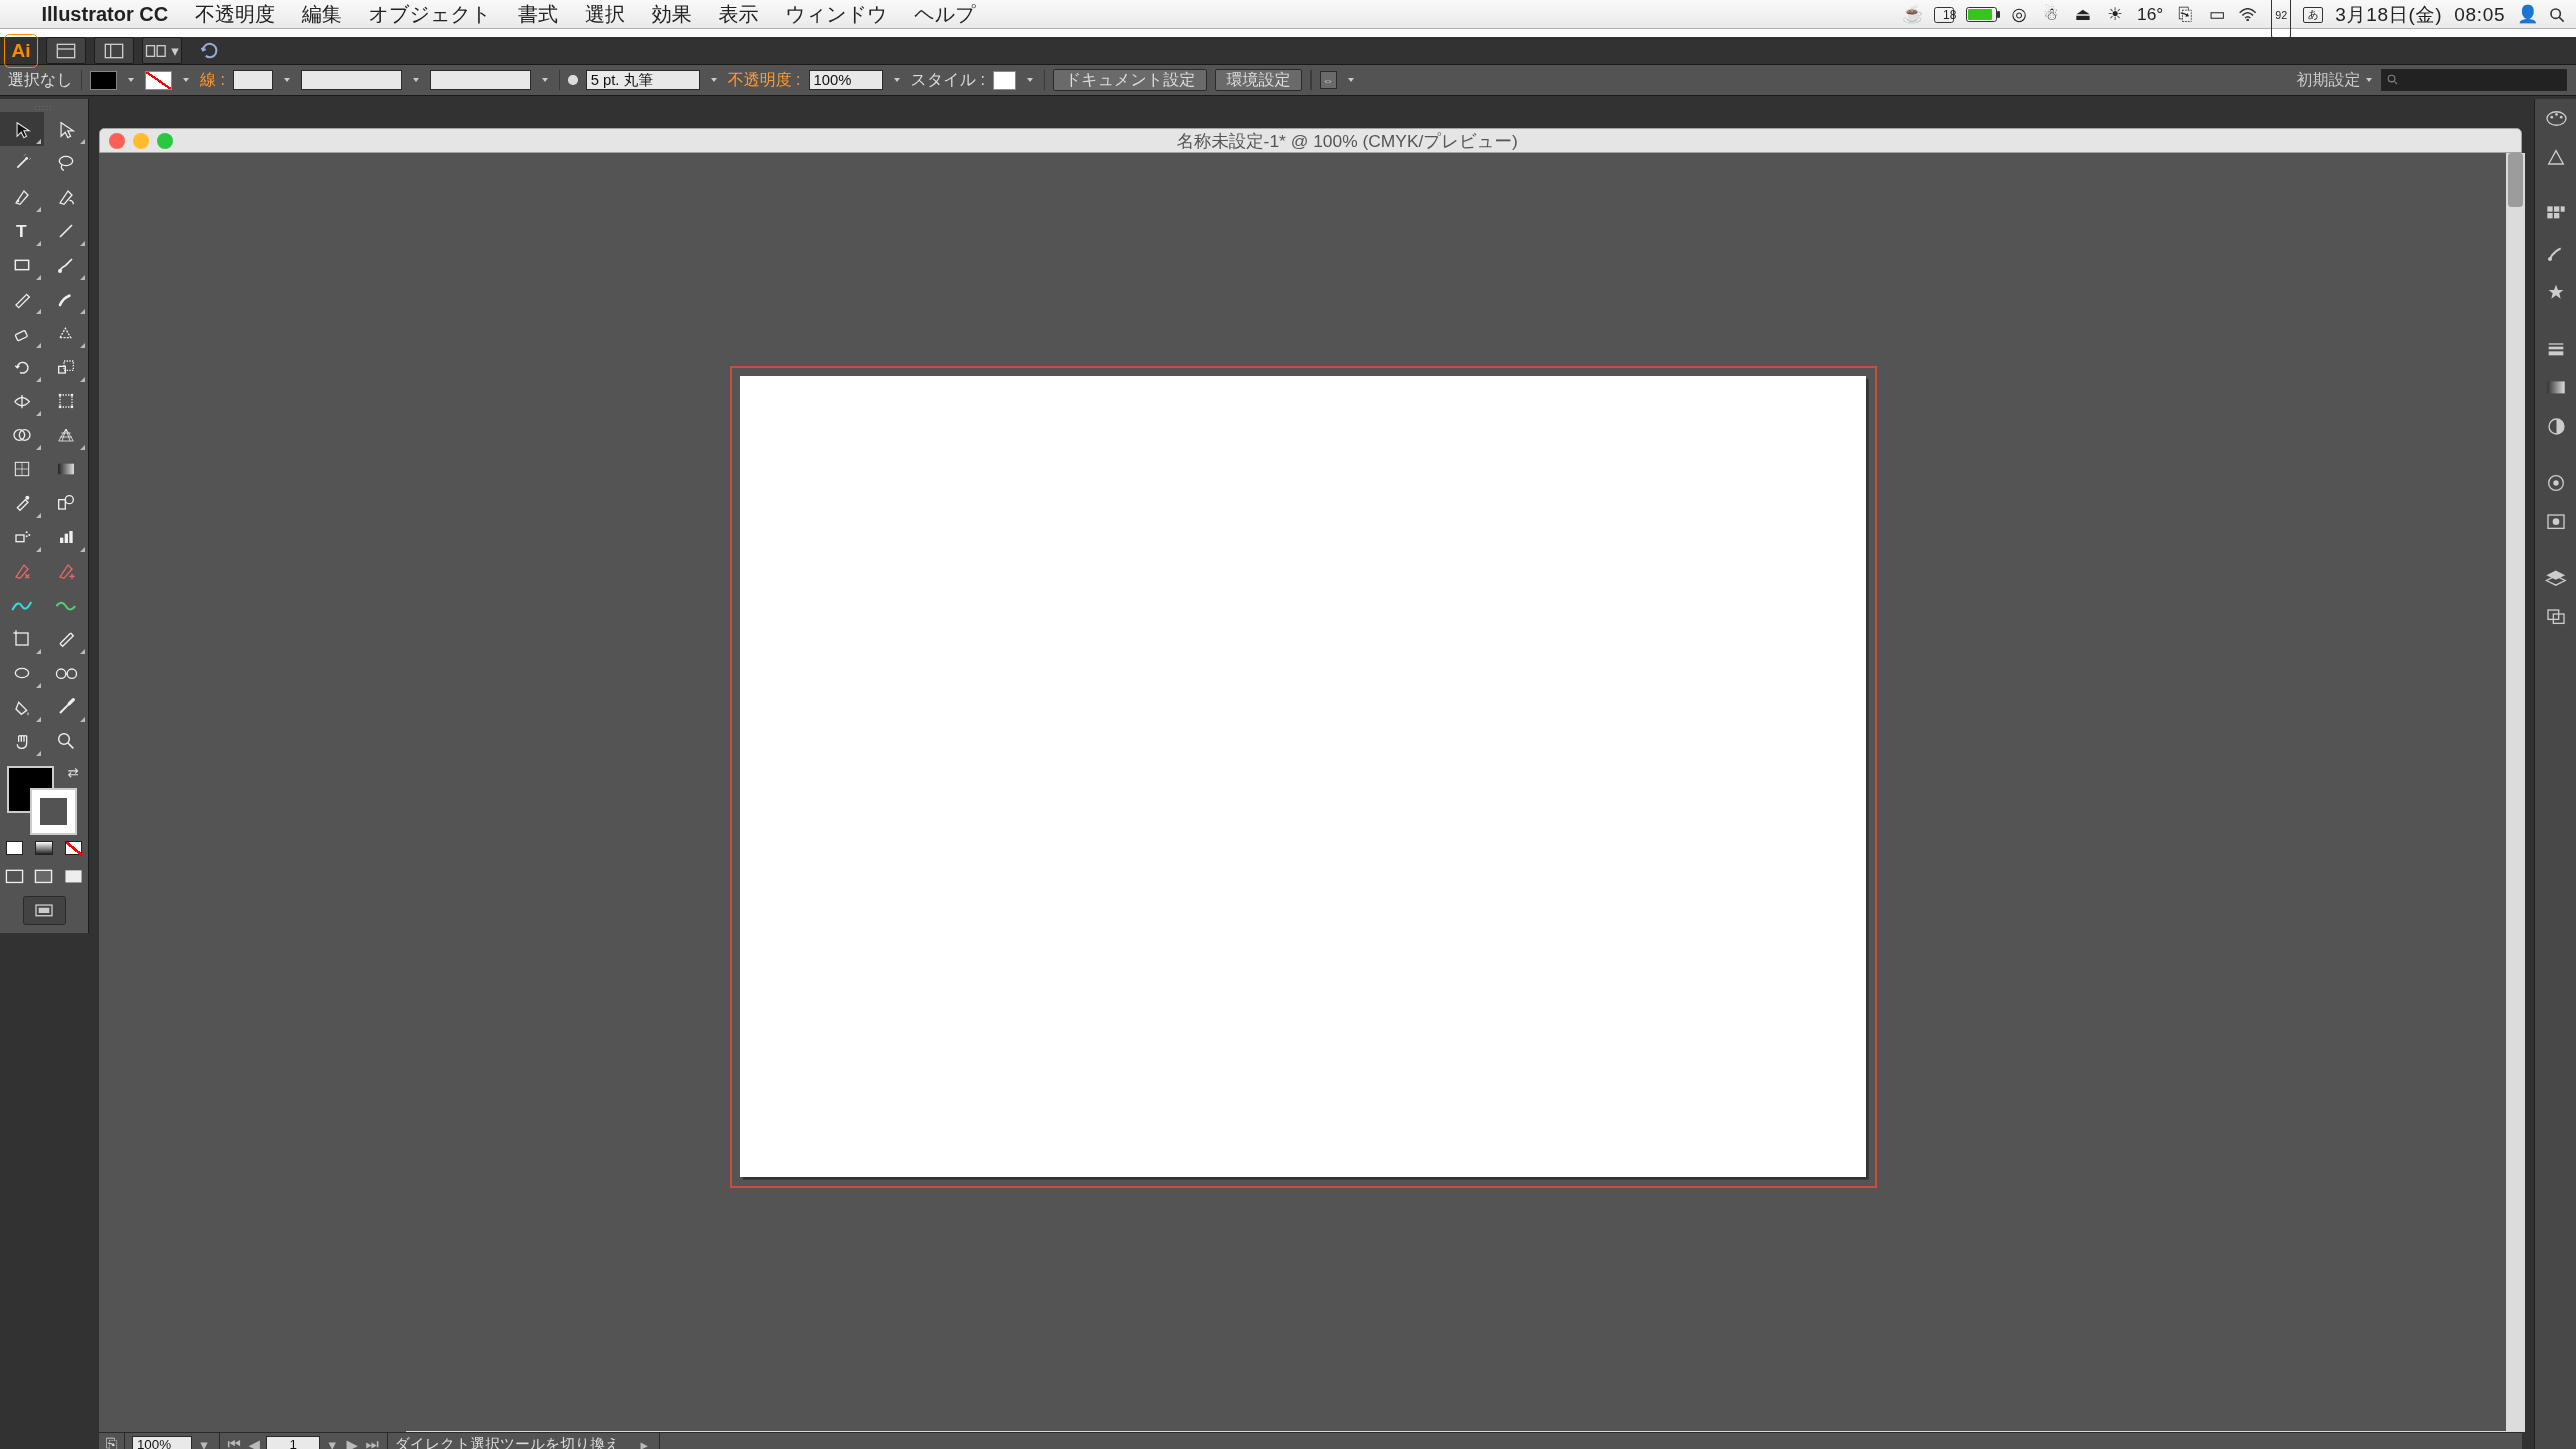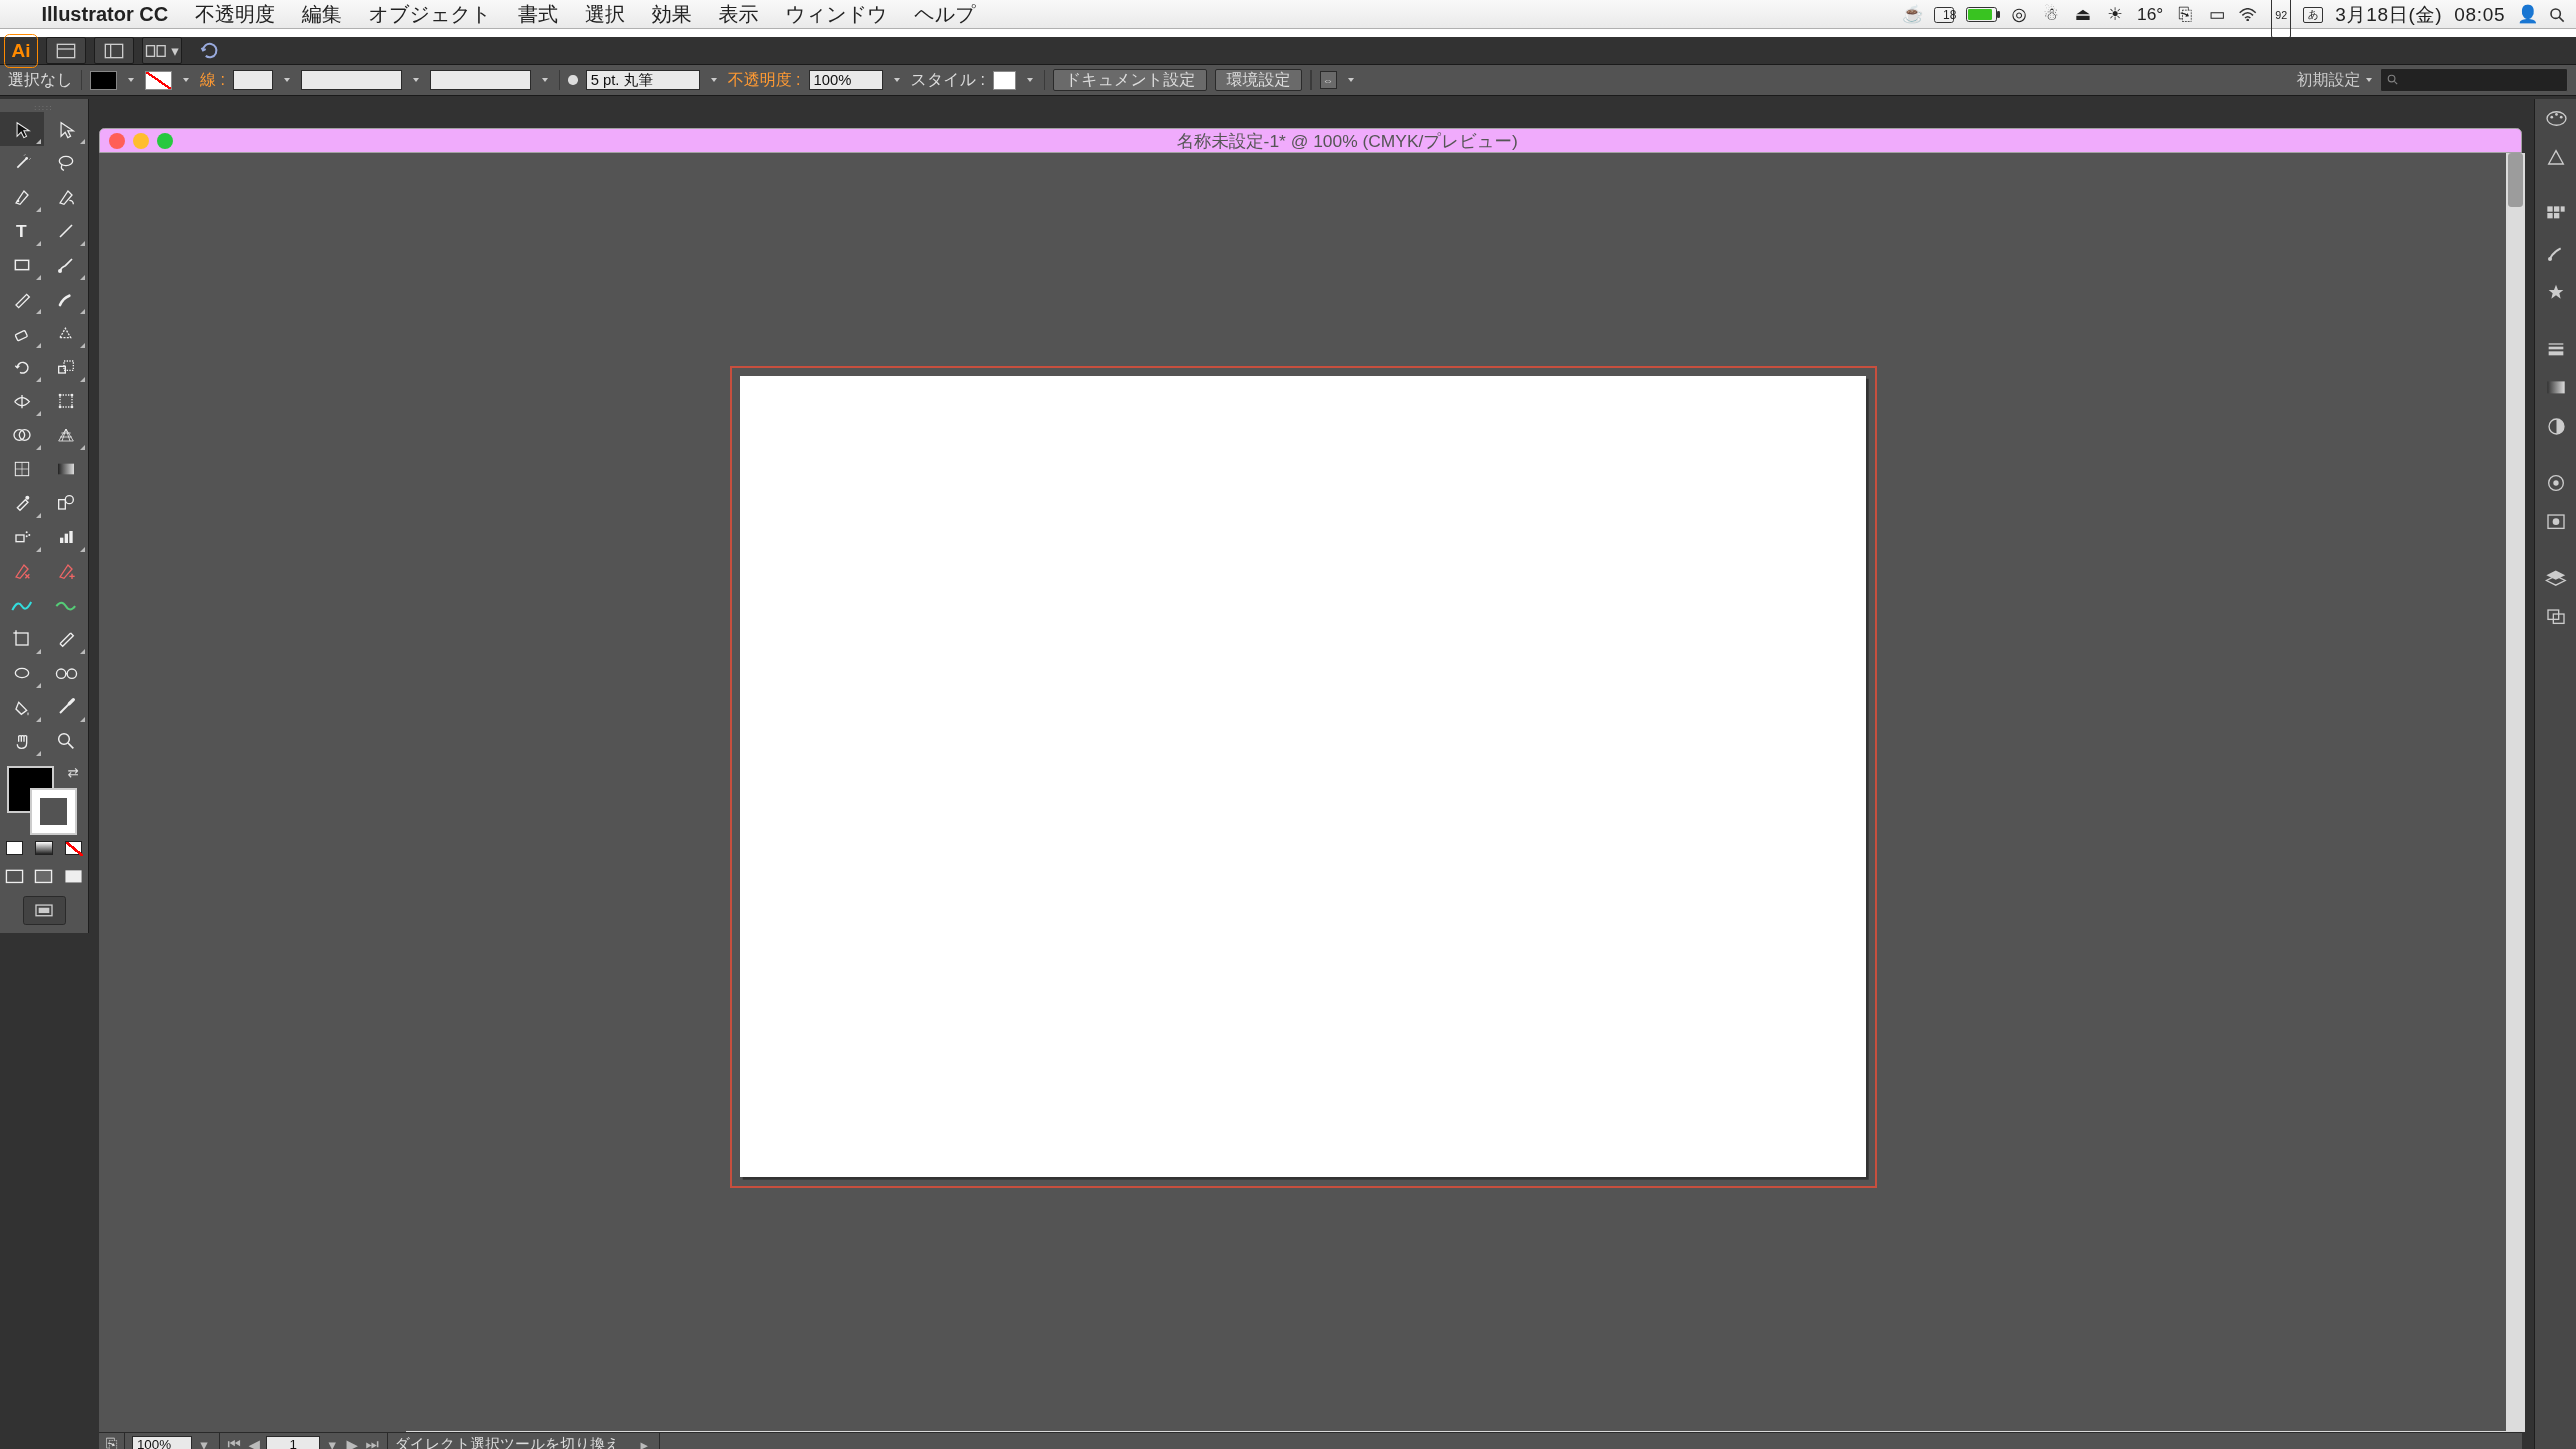--- a/index.html
+++ b/index.html
@@ -38,21 +38,21 @@
 .controlbar .dd { width:12px; height:19px; display:flex; align-items:center; justify-content:center;}
 .controlbar .dd::after { content:''; border-top:4px solid #ccc; border-left:3.4px solid transparent; border-right:3.4px solid transparent;}
 .controlbar input[type=text]{ background:#e9e9e9; color:#111; border:0.7px solid #2a2a2a; height:20px; padding:0 4px; font-size:14.8px; }
 .controlbar .lbl { white-space:nowrap; }
 .controlbar .orange { color:#ff9a33; }
 .controlbar .btn { background:#6a6a6a; border:0.7px solid #2a2a2a; height:21.5px; padding:0 10.7px; display:flex; align-items:center; border-radius:2px;text-align:right; }
 .controlbar .sep { width:1.3px; height:20px; background:#3a3a3a; }
 .controlbar .tiny { width:17.4px; height:17.4px; border:0.7px solid #2a2a2a; background:#6a6a6a; display:flex; align-items:center; justify-content:center; font-size:10.7px; }
 
 
-.docbar { position:absolute; left:99px; top:91px; right:54px; height:25px; background:#f0abfc; border:0.7px solid #a2a2a2; border-radius:5.4px 5.4px 0 0; display:flex; align-items:center; }
+.docbar { position:absolute; left:99px; top:91px; right:54px; height:25px; background:#e5e5e5; border:0.7px solid #a2a2a2; border-radius:5.4px 5.4px 0 0; display:flex; align-items:center; }
 .docbar .dots { display:flex; gap:8px; padding-left:9.4px; }
 .docbar .dot { width:16px; height:16px; border-radius:50%; }
 .docbar .dot.r{ background:#ff5f57;} .docbar .dot.y{ background:#ffbd2e;} .docbar .dot.g{ background:#28c840;}
 .docbar .title { flex:1; text-align:center; color:#555; font-size:17.4px; }
 
 
 .canvas-wrap { position:absolute; left:99px; top:116px; right:54px; bottom:25.5px; background:#545454; overflow:hidden; }
 .scratch-text { position:absolute; left:490px; top:62px; color:#111; font-family:"Hiragino Mincho Pro","Yu Mincho",serif; font-size:47px; letter-spacing:1.3px; font-style:italic; }
 .artboard-outer { position:absolute; left:631px; top:213px; width:1147px; height:822px; border:2px solid #c84f3e; }
 .artboard { position:absolute; left:641px; top:223px; width:1126px; height:801px; background:#fff; box-shadow:2.7px 2.7px 0 rgba(0,0,0,.4); }

